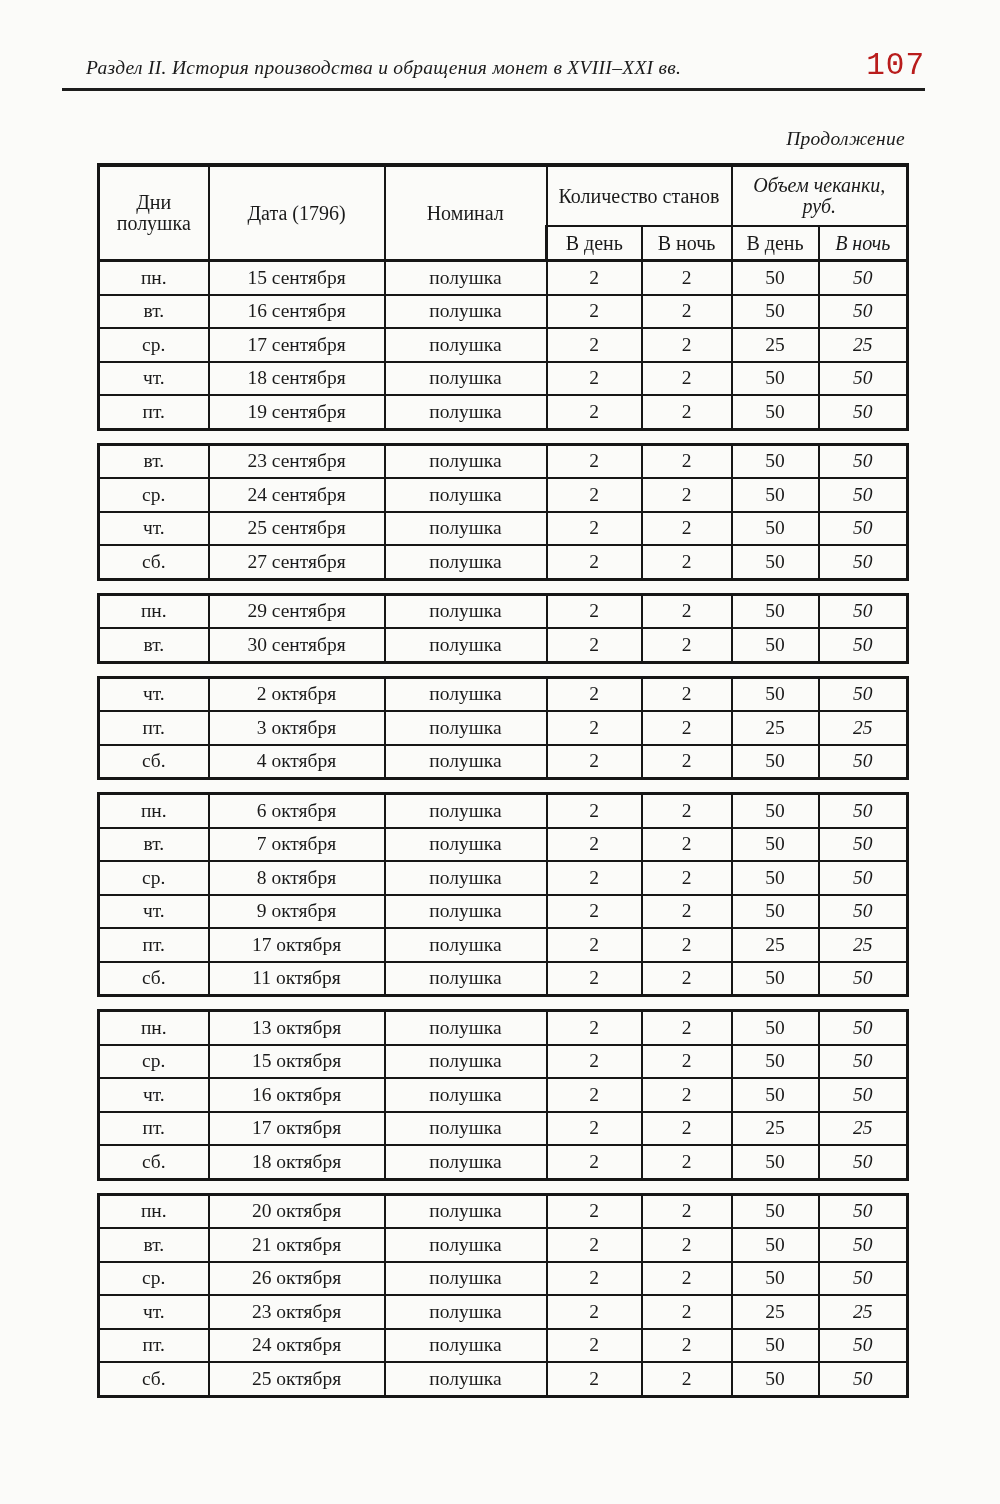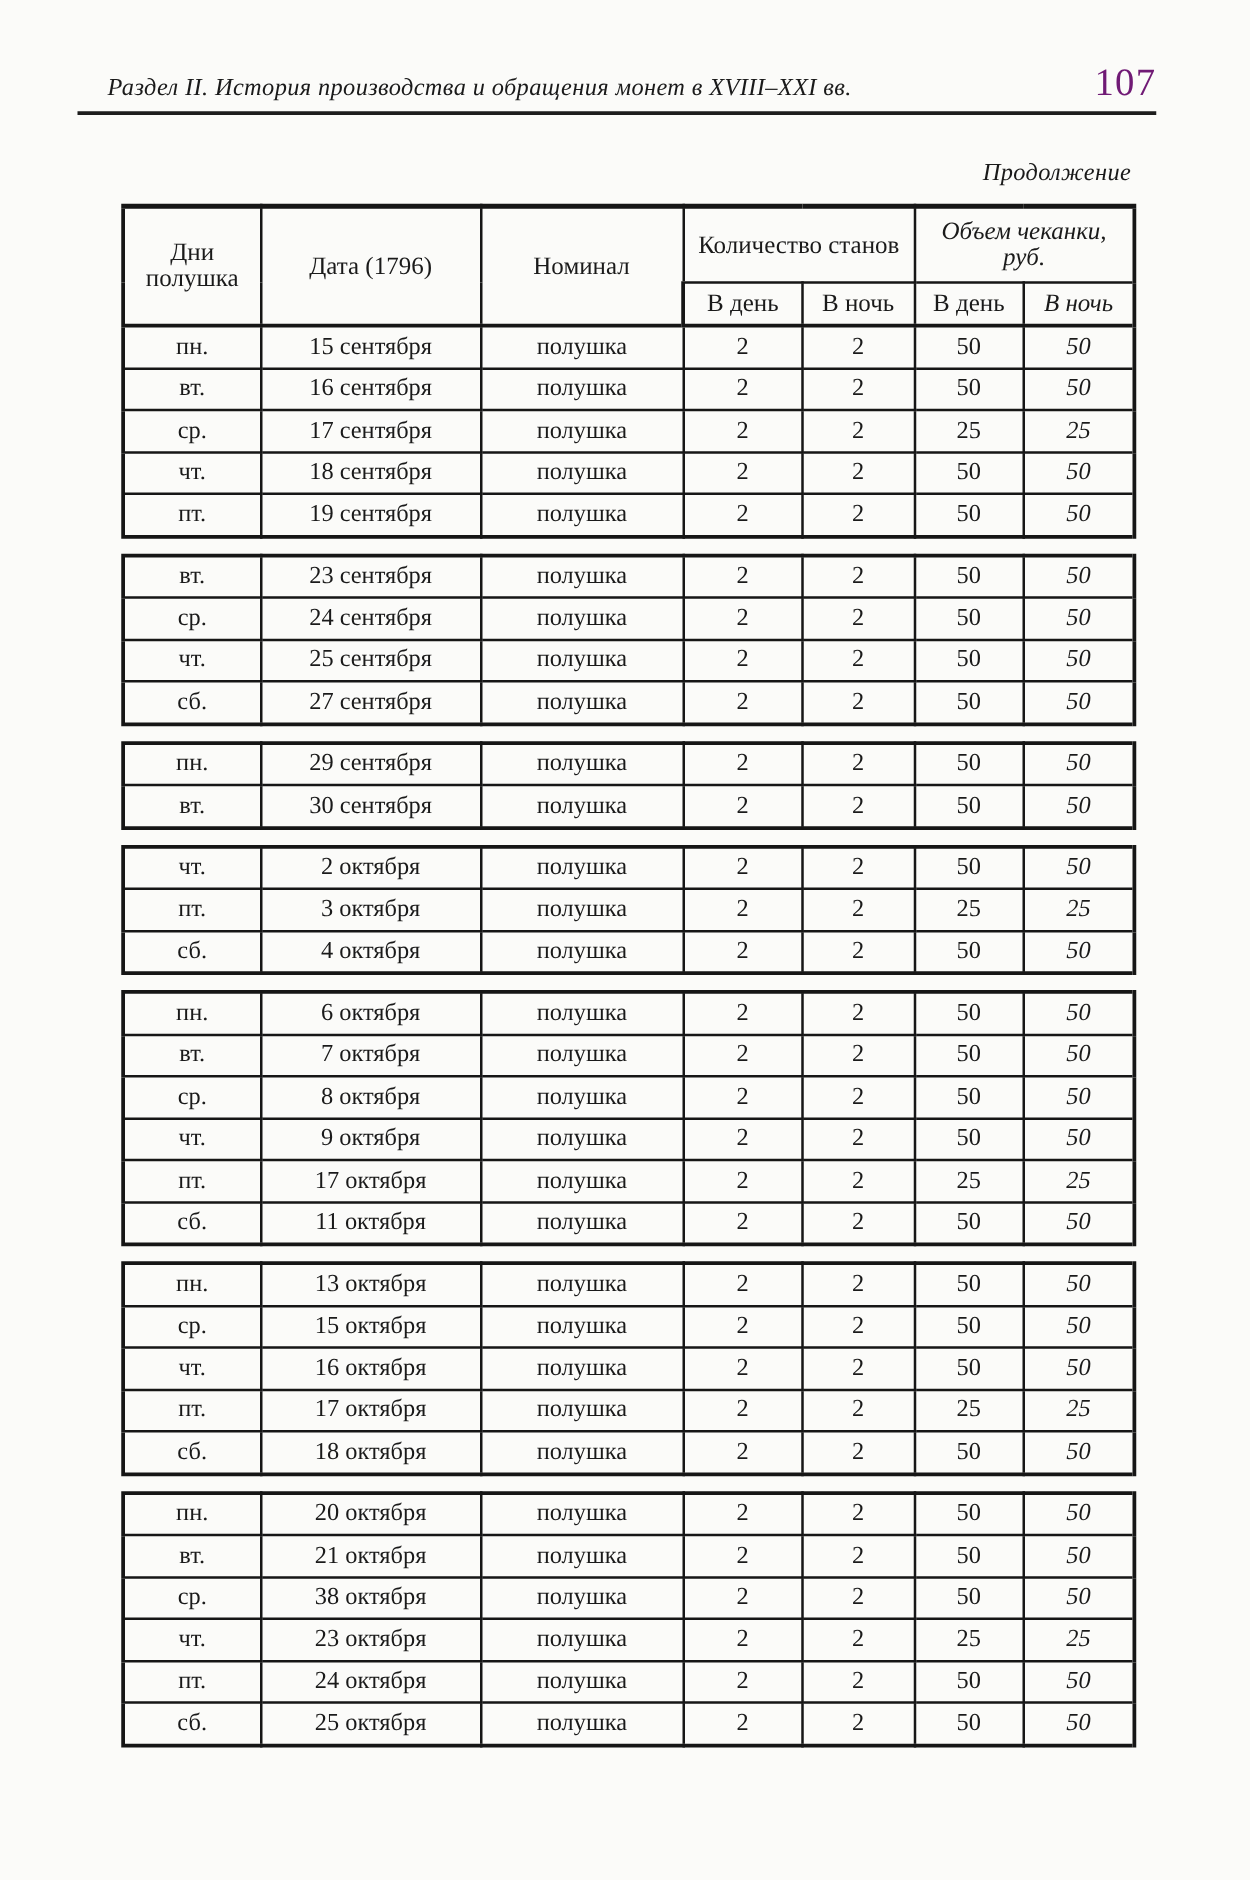--- a/index.html
+++ b/index.html
@@ -30,21 +30,22 @@
     font-style: italic;
     font-size: 19.5px;
     letter-spacing: 0.3px;
     padding-left: 24px;
     white-space: nowrap;
   }
   .page-number {
     font-size: 31px;
     font-style: normal;
     letter-spacing: 1px;
-    color: #701a75;
+    color: #b91c1c;
+    font-family: Liberation Mono, monospace;
   }
   .head-rule {
     margin-top: 5px;
     height: 2.5px;
     background: #1d1d1d;
   }
   
   .continuation {
     position: absolute;
     right: 95px; top: 128px;
@@ -406,21 +407,21 @@
           <td>вт.</td>
           <td>21 октября</td>
           <td>полушка</td>
           <td>2</td>
           <td>2</td>
           <td>50</td>
           <td>50</td>
         </tr>
         <tr>
           <td>ср.</td>
-          <td>38 октября</td>
+          <td>26 октября</td>
           <td>полушка</td>
           <td>2</td>
           <td>2</td>
           <td>50</td>
           <td>50</td>
         </tr>
         <tr>
           <td>чт.</td>
           <td>23 октября</td>
           <td>полушка</td>

